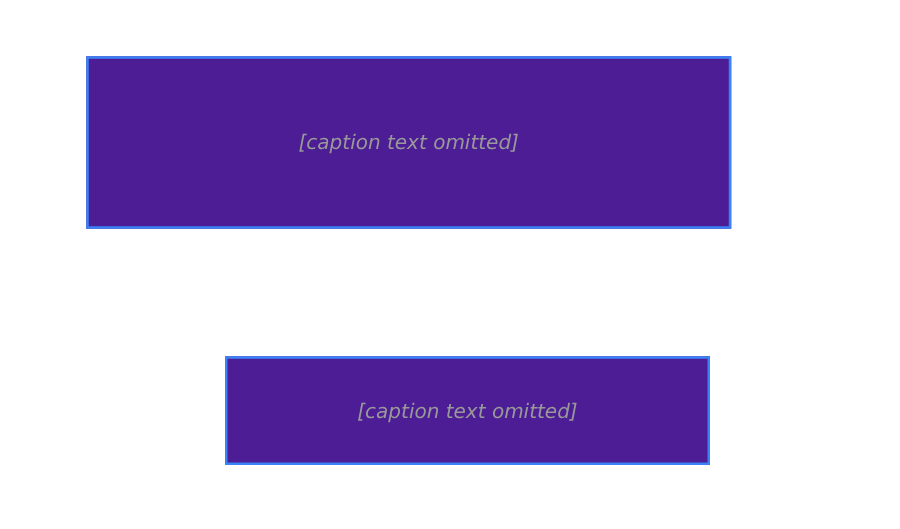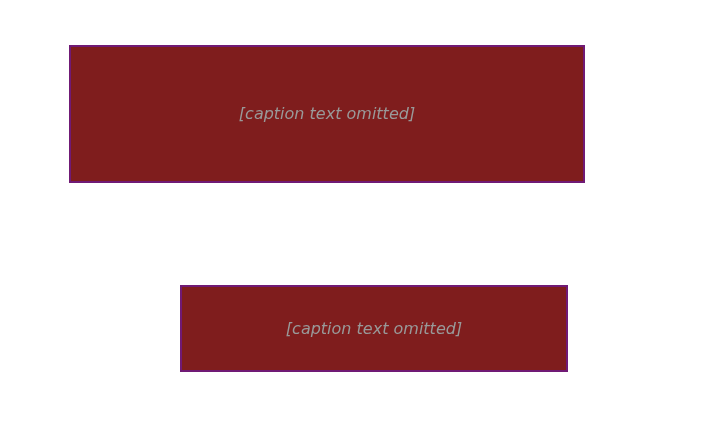--- a/index.html
+++ b/index.html
@@ -1,20 +1,20 @@
 <!DOCTYPE html>
 <html><head>
   <meta charset="utf-8">
   <style>
     html, body { margin: 0; padding: 0; background: #ffffff; }
     body { width: 720px; height: 423px; position: relative; overflow: hidden;
            font-family: "DejaVu Sans", sans-serif; }
     .caption-box {
       position: absolute; box-sizing: border-box;
-      border: 2px solid #701a75; background: #7f1d1d;
+      border: 2px solid #3b82f6; background: #4c1d95;
       display: flex; align-items: center; justify-content: center;
       text-align: center; color: #111111; font-weight: bold;
     }
     #box1 { left: 69px; top: 45px; width: 516px; height: 138px; font-size: 28px; line-height: 40px; }
     #box2 { left: 180px; top: 285px; width: 388px; height: 87px; font-size: 28px; }
     .placeholder { color: #999999; font-weight: normal; font-size: 16px; font-style: italic; }
   </style>
 </head>
 <body>
 

